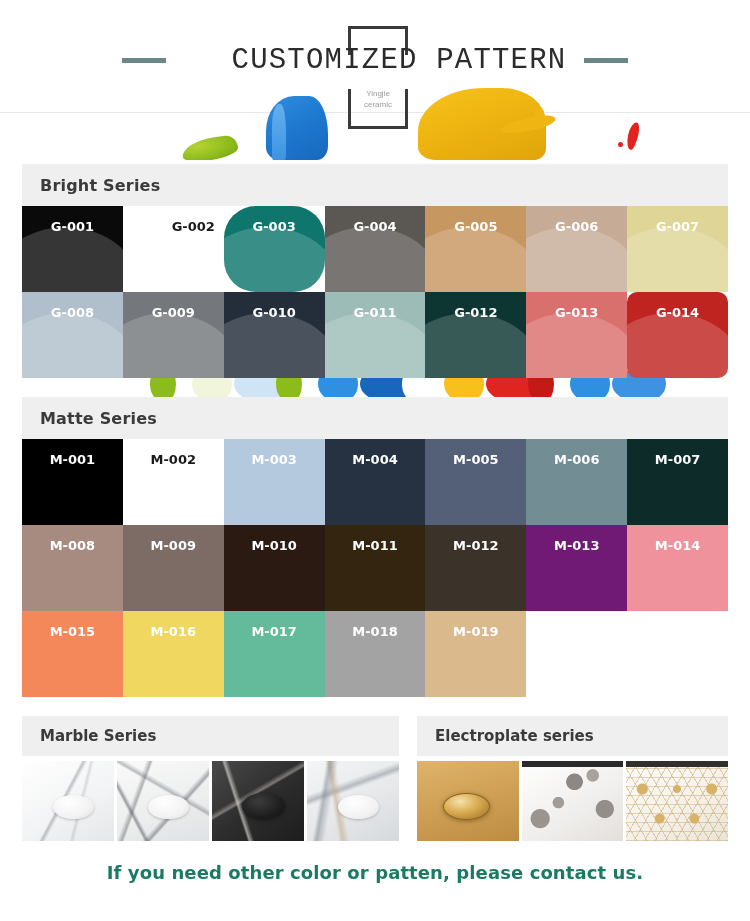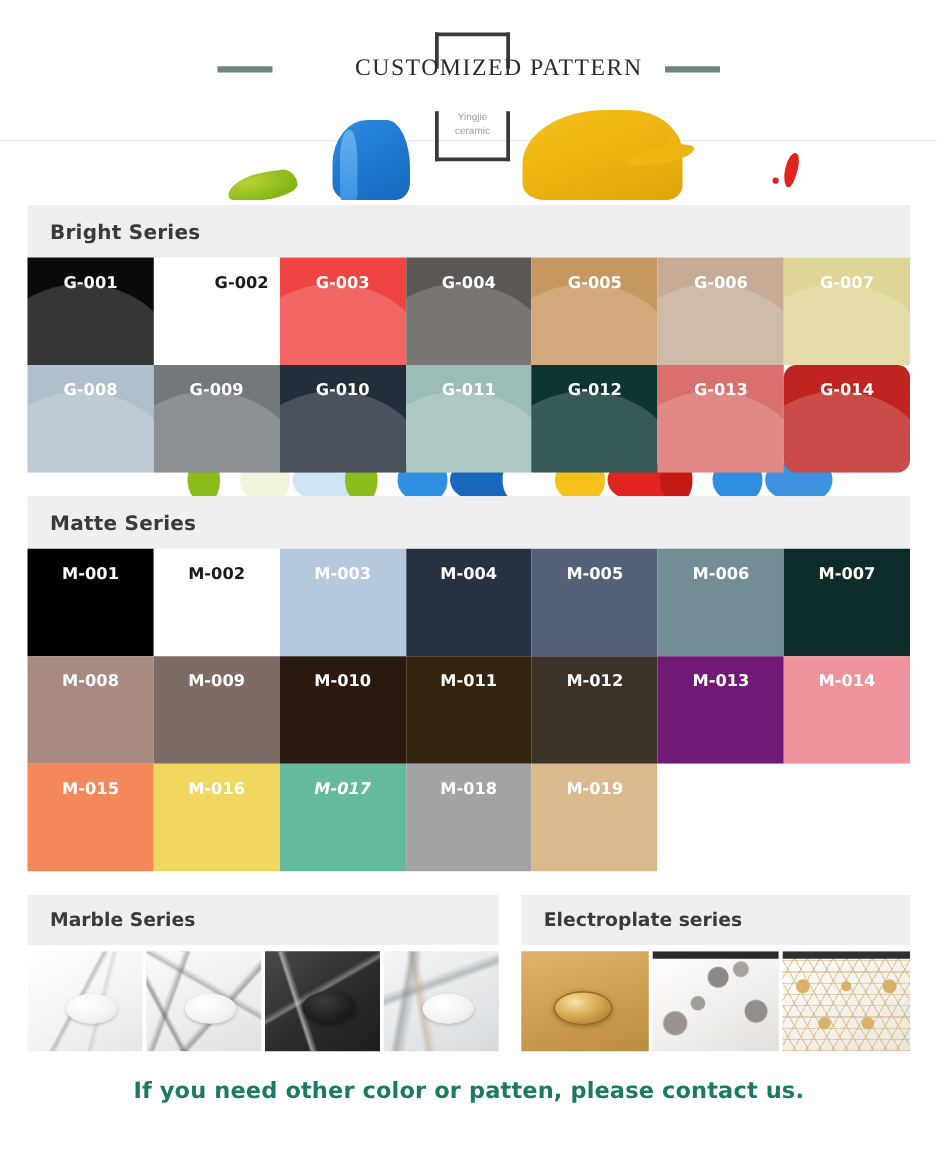--- a/index.html
+++ b/index.html
@@ -42,22 +42,22 @@
     gap: 18px;
     z-index: 6;
   }
   .title-dash {
     width: 44px;
     height: 5px;
     background: #6b8785;
     flex: none;
   }
   .title-text {
-    font-family: Liberation Serif, serif;
-    font-size: 19px;
+    font-family: Liberation Mono, monospace;
+    font-size: 29px;
     letter-spacing: 1.2px;
     color: #2b2b2b;
     font-weight: 400;
     white-space: nowrap;
     margin-left: 48px;
   }
   
   .bracket {
     position: absolute;
     left: 348px;
@@ -385,21 +385,21 @@
       </div>
       <div class="swatch-grid">
         <div class="swatch" style="background: rgb(10, 10, 10);">
           <span class="gloss"></span>
           <span class="swatch-label" style="color: rgb(255, 255, 255);">G-001</span>
         </div>
         <div class="swatch" style="background: rgb(255, 255, 255); margin-left: 40px;">
           <span class="gloss"></span>
           <span class="swatch-label" style="color: rgb(26, 26, 26);">G-002</span>
         </div>
-        <div class="swatch" style="background: #ef4444;">
+        <div class="swatch" style="background: #0f766e; border-radius: 32px;">
           <span class="gloss"></span>
           <span class="swatch-label" style="color: rgb(255, 255, 255);">G-003</span>
         </div>
         <div class="swatch" style="background: rgb(91, 87, 83);">
           <span class="gloss"></span>
           <span class="swatch-label" style="color: rgb(255, 255, 255);">G-004</span>
         </div>
         <div class="swatch" style="background: rgb(199, 151, 97);">
           <span class="gloss"></span>
           <span class="swatch-label" style="color: rgb(255, 255, 255);">G-005</span>
@@ -494,21 +494,21 @@
           <span class="swatch-label" style="color: rgb(255, 255, 255);">M-014</span>
         </div>
       </div>
       <div class="swatch-grid">
         <div class="swatch" style="background: rgb(244, 136, 90);">
           <span class="swatch-label" style="color: rgb(255, 255, 255);">M-015</span>
         </div>
         <div class="swatch" style="background: rgb(240, 215, 95);">
           <span class="swatch-label" style="color: rgb(255, 255, 255);">M-016</span>
         </div>
-        <div class="swatch" style="background: rgb(99, 187, 156); font-style: italic;">
+        <div class="swatch" style="background: rgb(99, 187, 156);">
           <span class="swatch-label" style="color: rgb(255, 255, 255);">M-017</span>
         </div>
         <div class="swatch" style="background: rgb(163, 163, 163);">
           <span class="swatch-label" style="color: rgb(255, 255, 255);">M-018</span>
         </div>
         <div class="swatch" style="background: rgb(218, 185, 140);">
           <span class="swatch-label" style="color: rgb(255, 255, 255);">M-019</span>
         </div>
         <div class="swatch empty"></div>
         <div class="swatch empty"></div>

